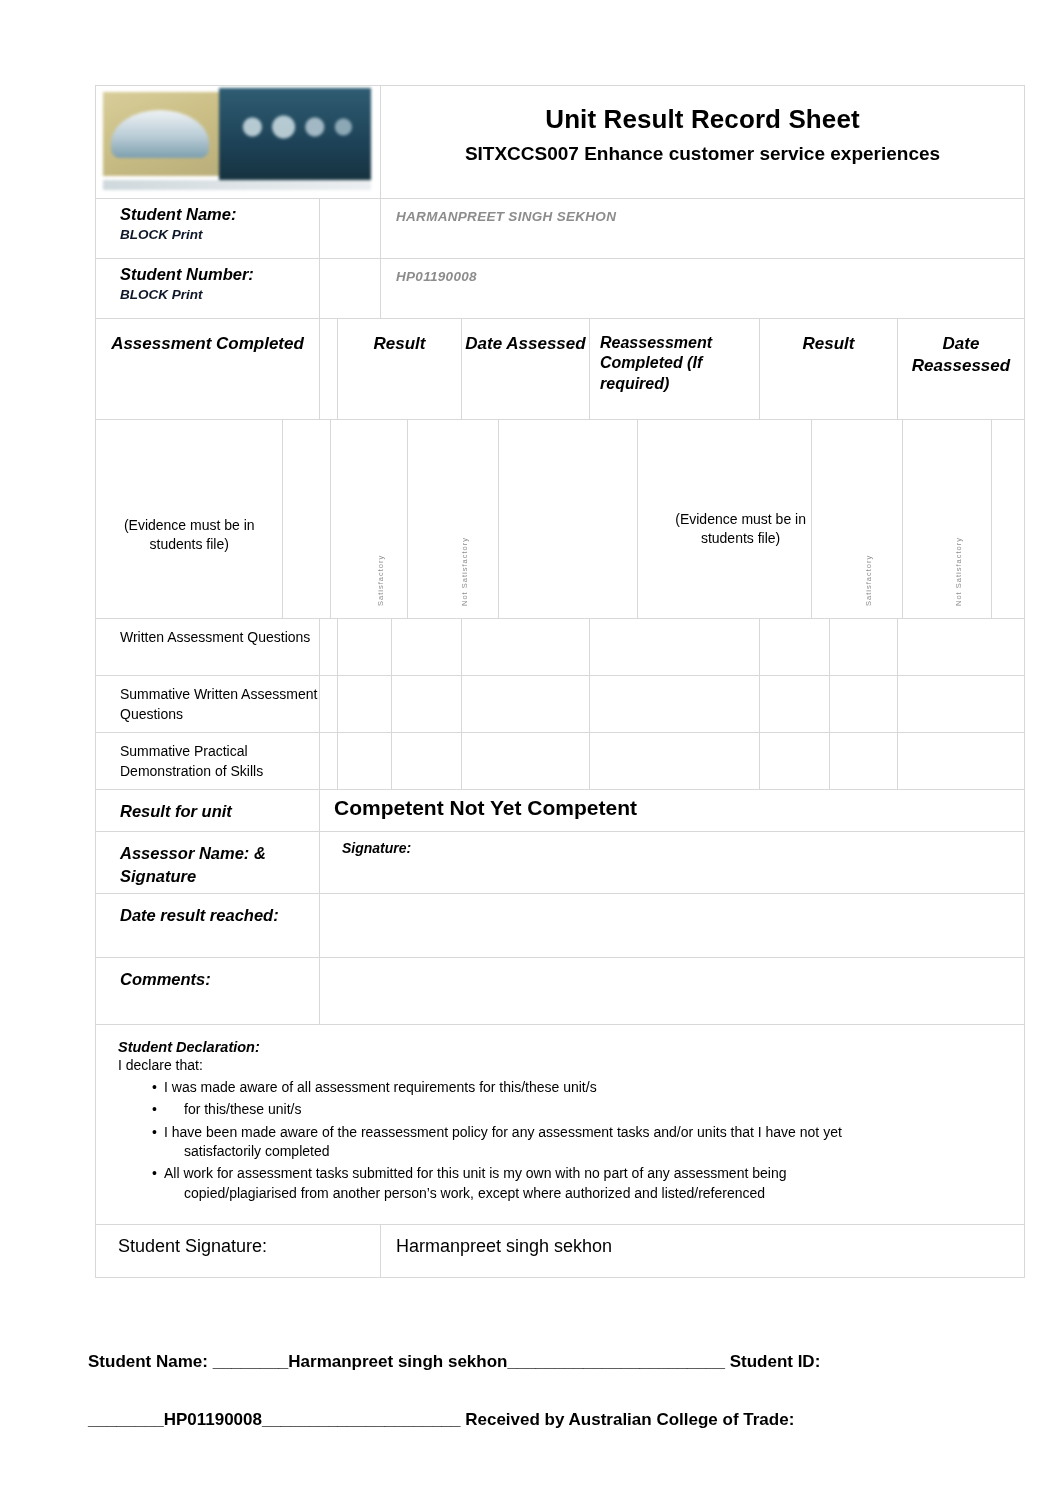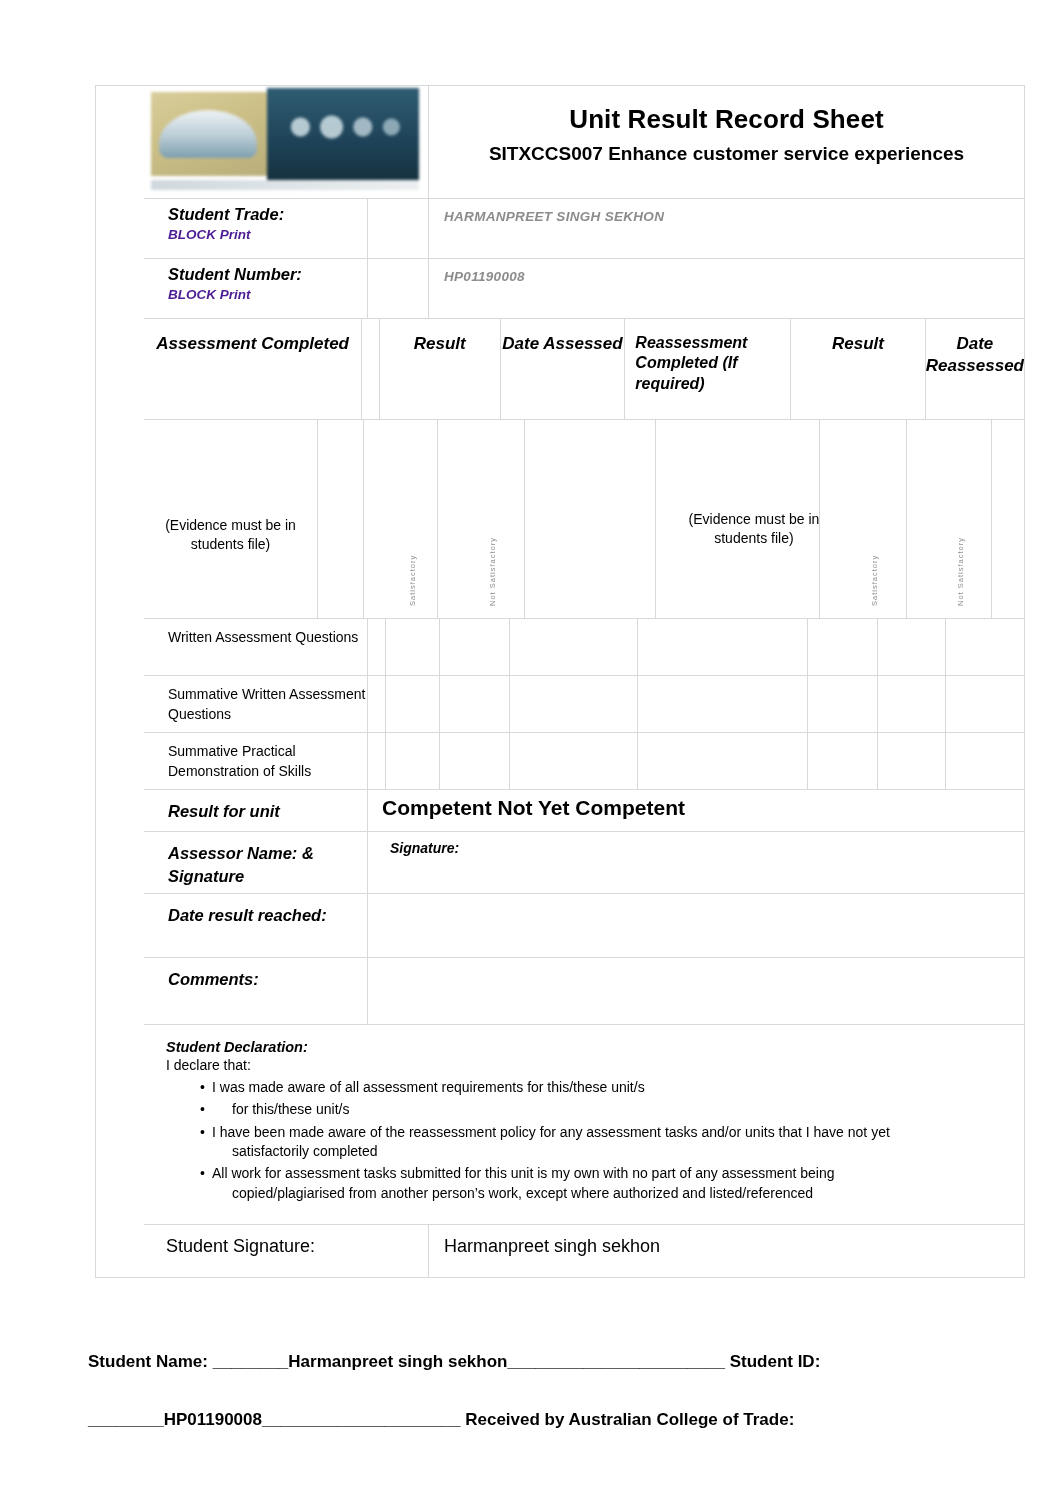--- a/index.html
+++ b/index.html
@@ -27,21 +27,21 @@
   .form {
     position: absolute;
     left: 95px;
     top: 85px;
     width: 930px;
     border: 1px solid #d8d8d8;
     box-sizing: border-box;
     background: #ffffff;
   }
 
-  .row { display: flex; border-bottom: 1px solid #d8d8d8; margin-left: 48px; }
+  .row { display: flex; border-bottom: 1px solid #d8d8d8; }
   .row:last-child { border-bottom: none; }
   .cell { box-sizing: border-box; border-right: 1px solid #d8d8d8; }
   .cell:last-child { border-right: none; }
 
   
   .hdr-row { height: 112px; }
   .logo-cell {
     width: 285px;
     position: relative;
     overflow: hidden;
@@ -106,21 +106,21 @@
     font-weight: bold;
   }
 
   
   .info-row { height: 59px; }
   .info-label {
     width: 224px;
     padding: 6px 0 0 24px;
   }
   .info-label .l1 { font-size: 16.5px; font-weight: bold; font-style: italic; }
-  .info-label .l2 { font-size: 13.5px; font-weight: bold; font-style: italic; color: #4c1d95; margin-top: 3px;}
+  .info-label .l2 { font-size: 13.5px; font-weight: bold; font-style: italic; color: #0f172a; margin-top: 3px;}
   .info-gap { width: 61px; }
   .info-value {
     flex: 1;
     padding: 10px 0 0 15px;
     font-size: 13.5px;
     font-weight: bold;
     font-style: italic;
     color: #8c8c8c;
     letter-spacing: .3px;
   }
@@ -273,21 +273,21 @@
         </div>
       </div>
       <div class="cell title-cell">
         <div class="doc-title">Unit Result Record Sheet</div>
         <div class="doc-subtitle">SITXCCS007 Enhance customer service experiences</div>
       </div>
     </div>
 
     <div class="row info-row">
       <div class="cell info-label">
-        <div class="l1">Student Trade:</div>
+        <div class="l1">Student Name:</div>
         <div class="l2">BLOCK Print</div>
       </div>
       <div class="cell info-gap"></div>
       <div class="cell info-value">HARMANPREET SINGH SEKHON</div>
     </div>
 
     <div class="row info-row">
       <div class="cell info-label">
         <div class="l1">Student Number:</div>
         <div class="l2">BLOCK Print</div>

